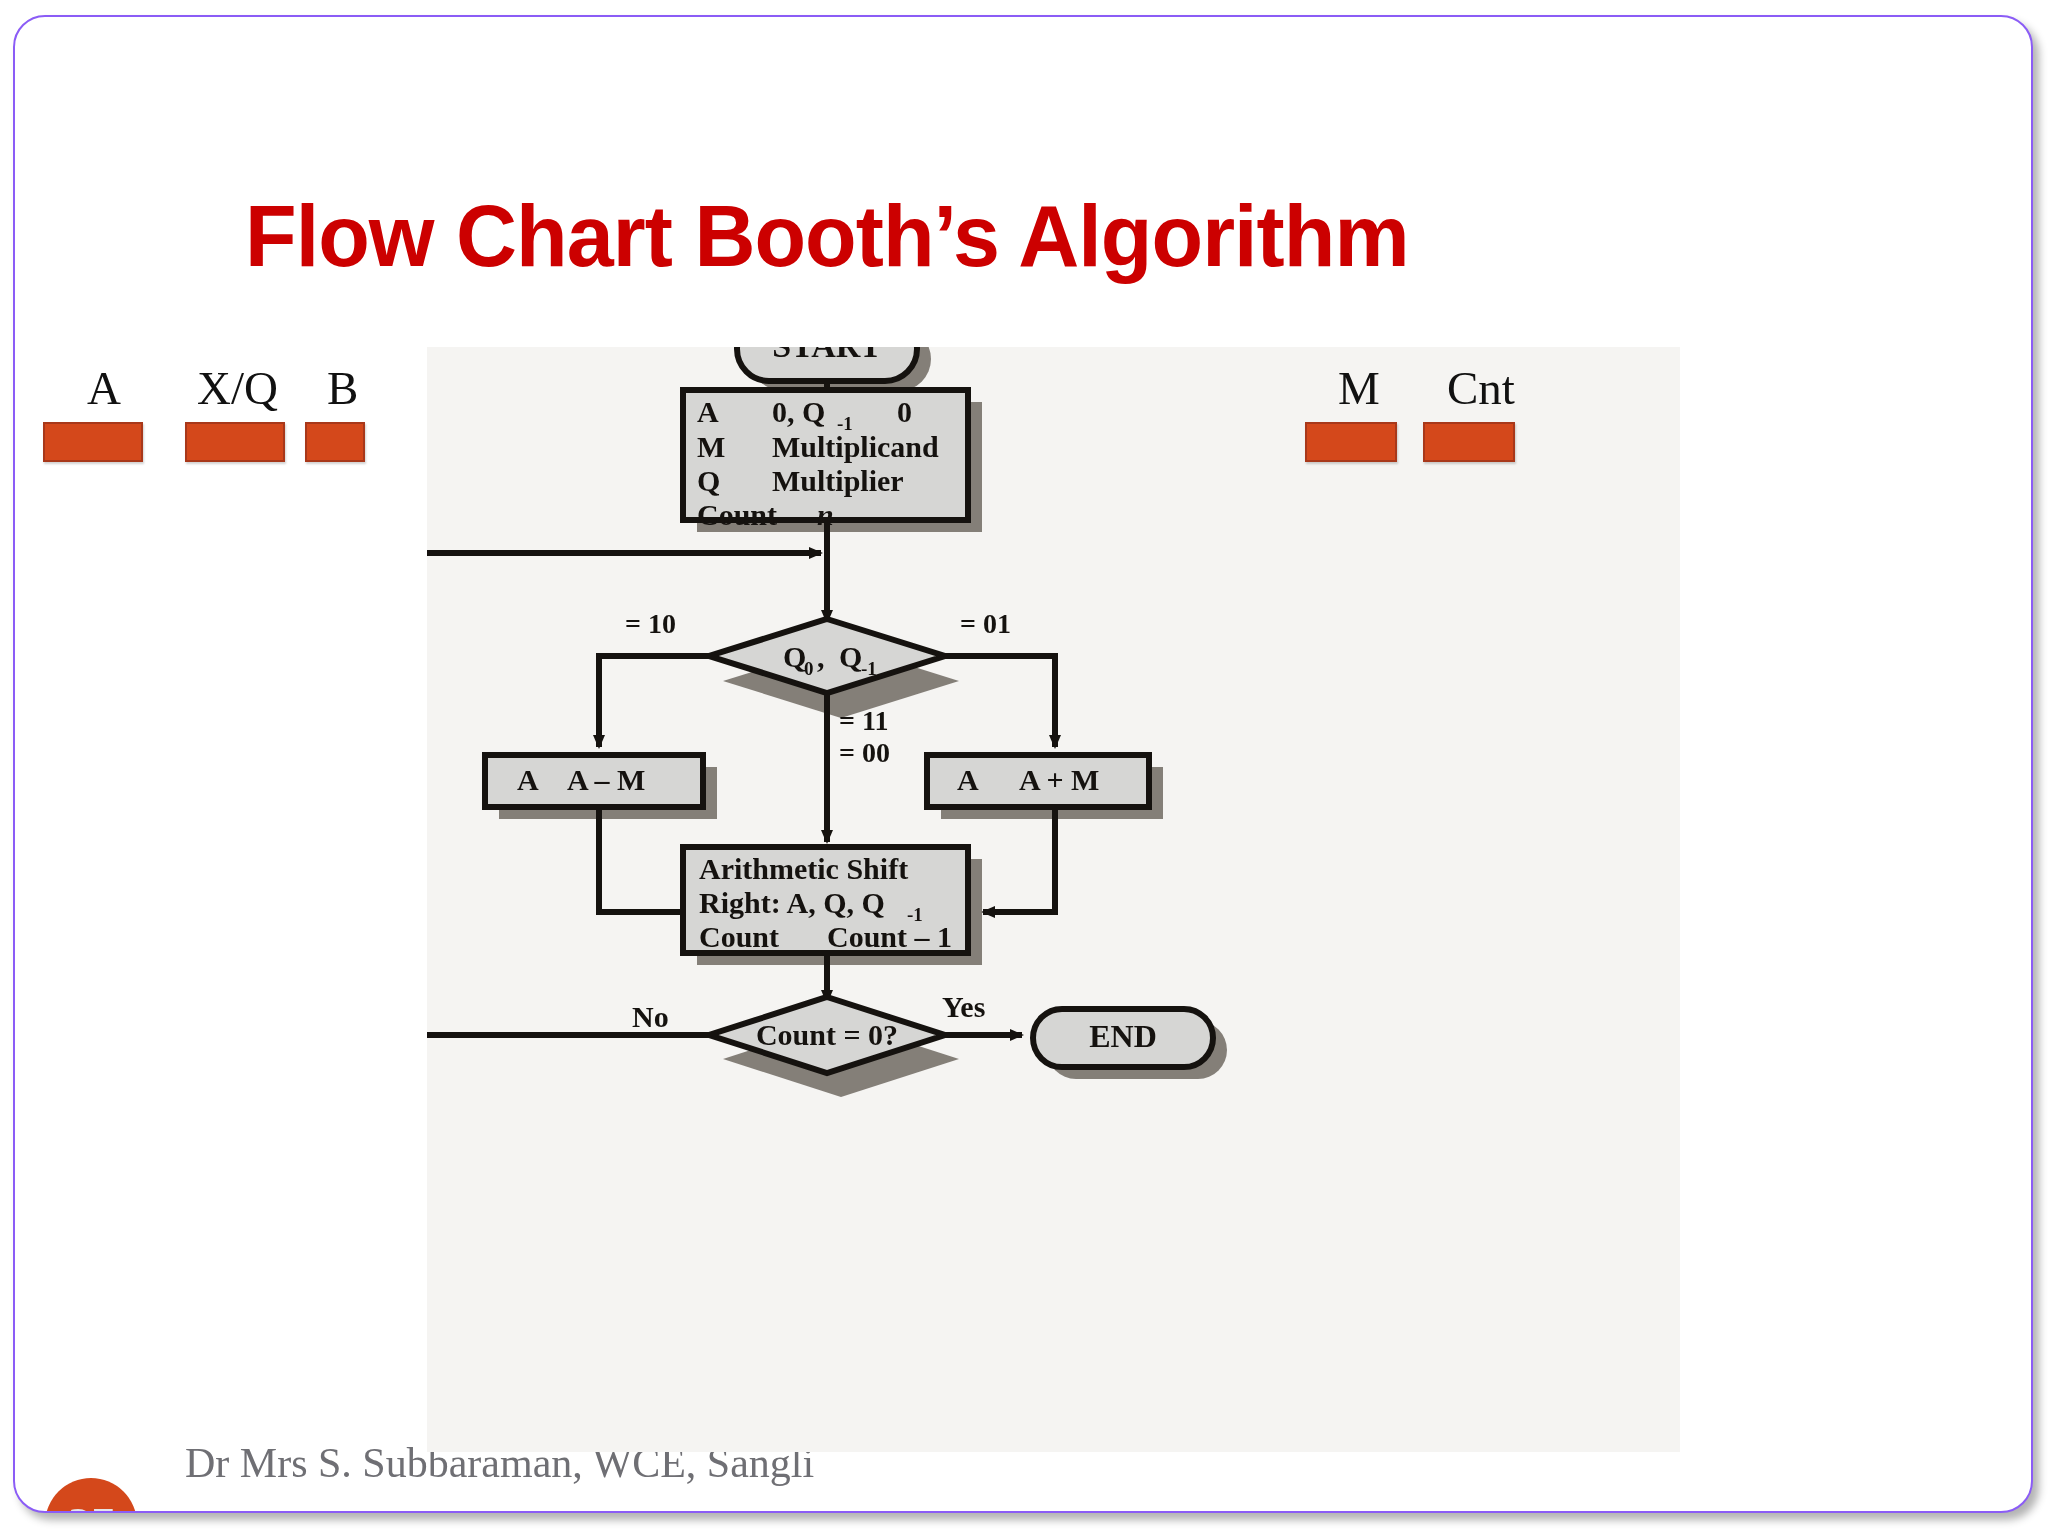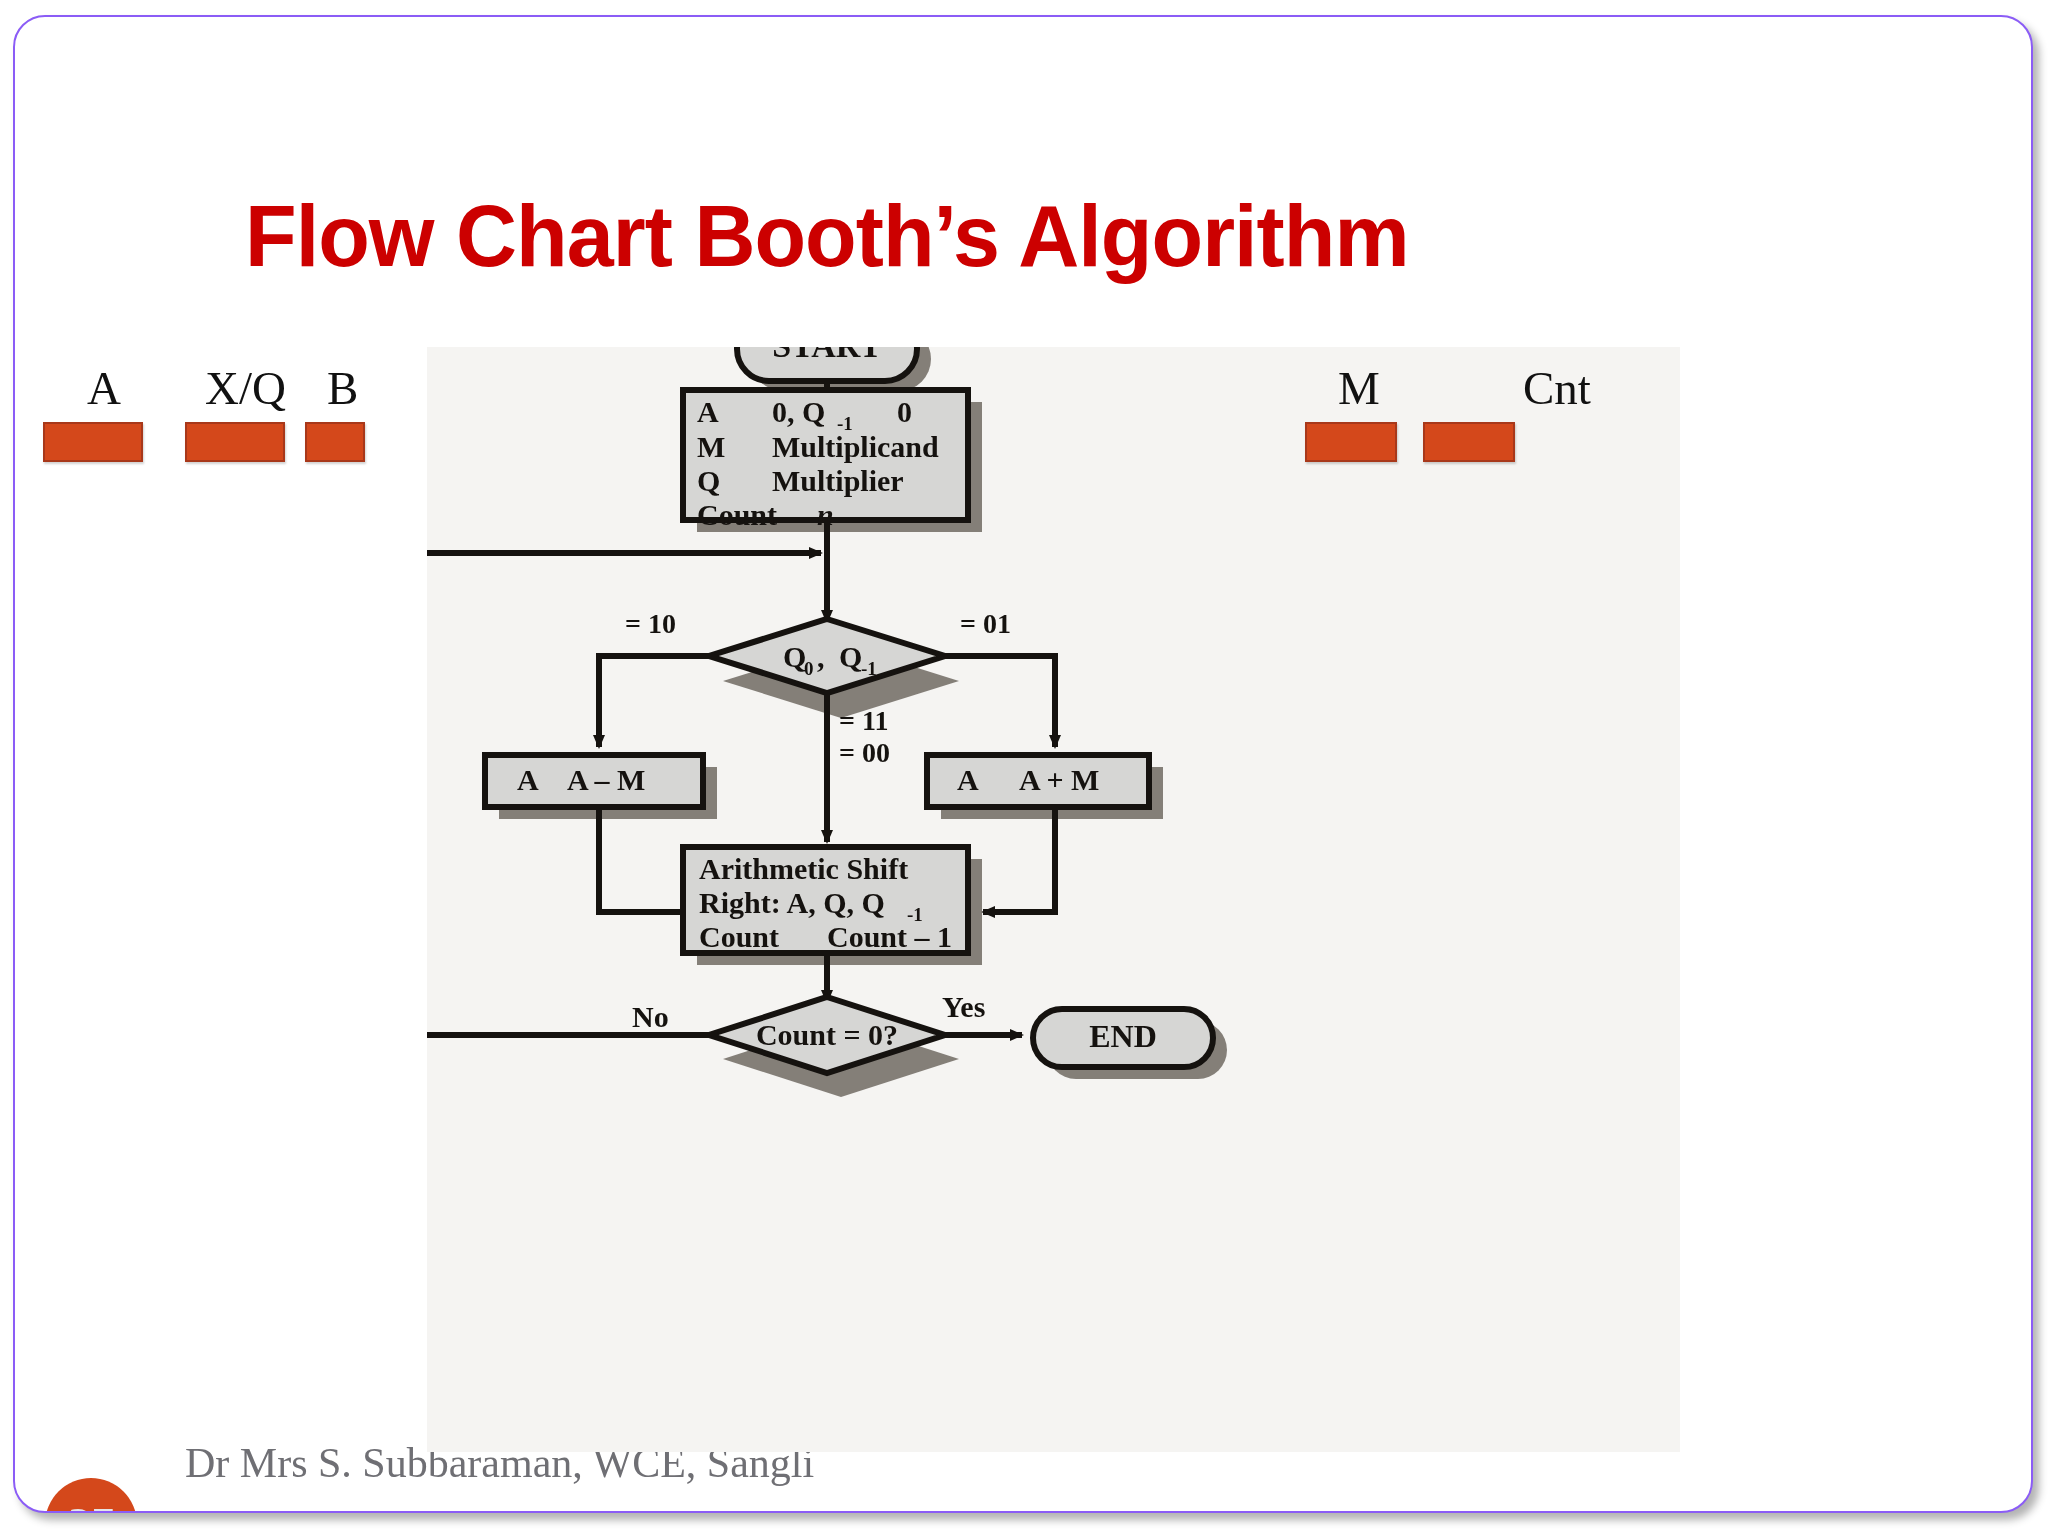--- a/index.html
+++ b/index.html
@@ -232,29 +232,29 @@
     <g>
       <rect x="620" y="674" width="180" height="58" rx="29" ry="29" fill="#706a63" opacity="0.85"></rect>
       <rect x="606" y="662" width="180" height="58" rx="29" ry="29" fill="#d6d6d4" stroke="#15120f" stroke-width="6"></rect>
       <text class="fc-text" x="696" y="700" font-size="32" text-anchor="middle">END</text>
     </g>
   </svg>
 
   <div class="reg-label" style="left:72px;  top:344px;">A</div>
   <div class="reg-bar" style="left:28px;  top:405px; width:100px; height:40px;"></div>
 
-  <div class="reg-label" style="left:190px; top:344px;">X/Q</div>
+  <div class="reg-label" style="left:182px; top:344px;">X/Q</div>
   <div class="reg-bar" style="left:170px; top:405px; width:100px; height:40px;"></div>
 
   <div class="reg-label" style="left:312px; top:344px;">B</div>
   <div class="reg-bar" style="left:290px; top:405px; width:60px;  height:40px;"></div>
 
   <div class="reg-label" style="left:1323px; top:344px;">M</div>
   <div class="reg-bar" style="left:1290px; top:405px; width:92px; height:40px;"></div>
 
-  <div class="reg-label" style="left:1508px; top:344px;">Cnt</div>
+  <div class="reg-label" style="left:1432px; top:344px;">Cnt</div>
   <div class="reg-bar" style="left:1408px; top:405px; width:92px; height:40px;"></div>
 
   <div id="footer-text">Dr Mrs S. Subbaraman, WCE, Sangli</div>
   <div id="footer-cover"></div>
   <div id="page-badge">37</div>
 
 </div>
 
 </body></html>

